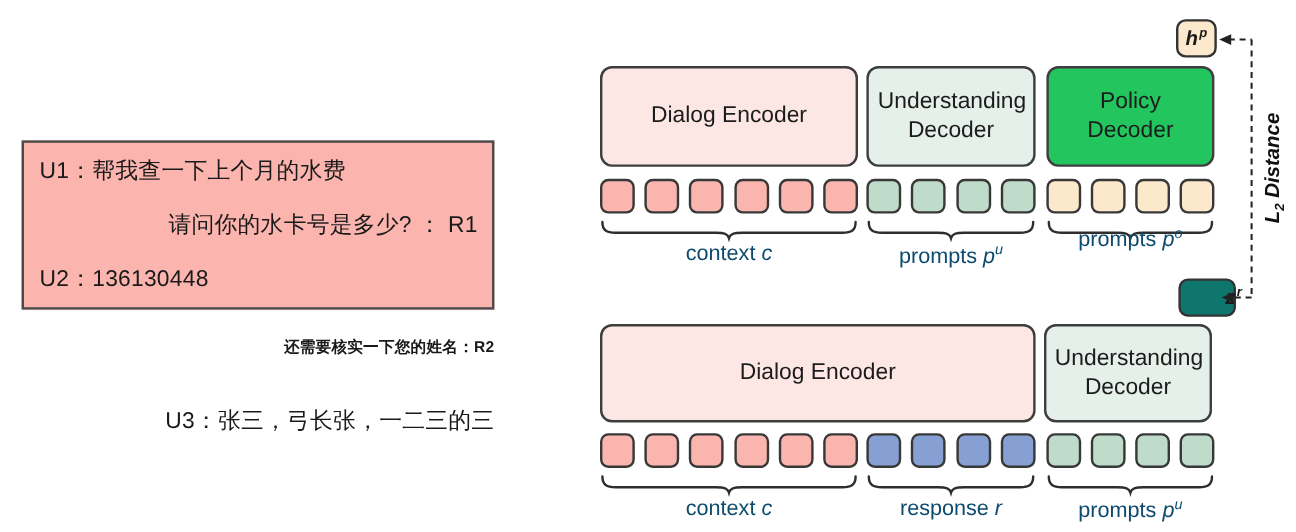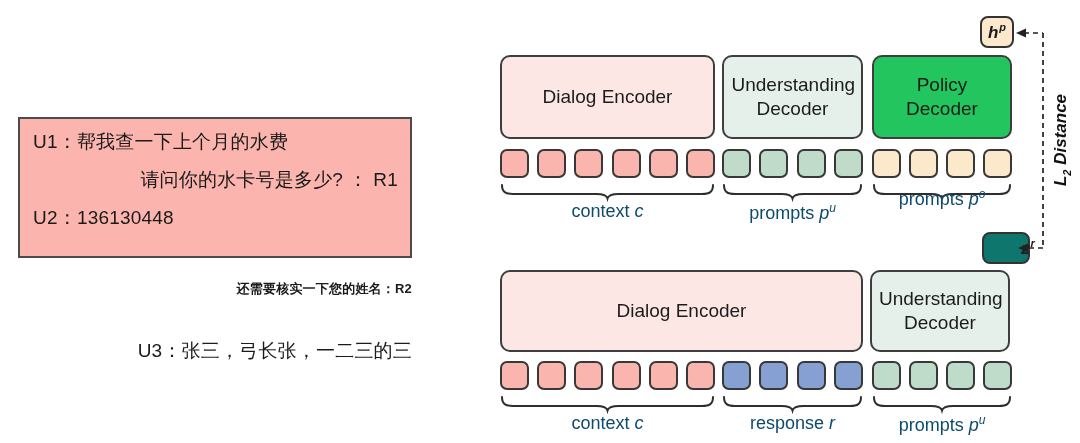--- a/index.html
+++ b/index.html
@@ -3,21 +3,21 @@
 <meta charset="utf-8">
 <style>
   * { margin:0; padding:0; box-sizing:border-box; }
   html,body { background:#ffffff; }
   body { font-family:"Liberation Sans", sans-serif; color:#1a1a1a; }
   .canvas { position:relative; width:1080px; height:443px; background:#fff; overflow:hidden; }
 
   
   .dialog-box {
     position:absolute; left:18px; top:117px; width:394px; height:141px;
-    border:2px solid #4b4b4b; padding:10px 12px 25px 13px;
+    border:2px solid #4b4b4b; padding:10px 12px 11px 13px;
     display:flex; flex-direction:column; justify-content:space-between;
     font-size:19px; font-weight:500; letter-spacing:.2px;
   }
   .line-left  { text-align:left; }
   .line-right { text-align:right; }
   .r2-line {
     position:absolute; left:18px; top:280px; width:394px;
     text-align:right; font-size:13px; font-weight:700; letter-spacing:.2px;
   }
   .u3-line {

